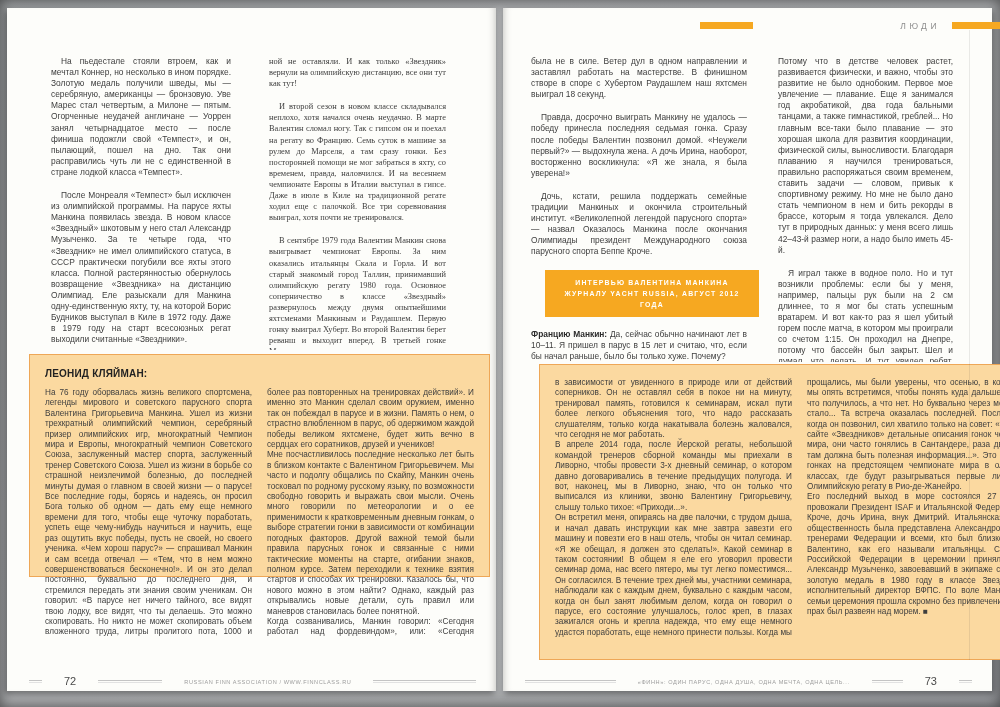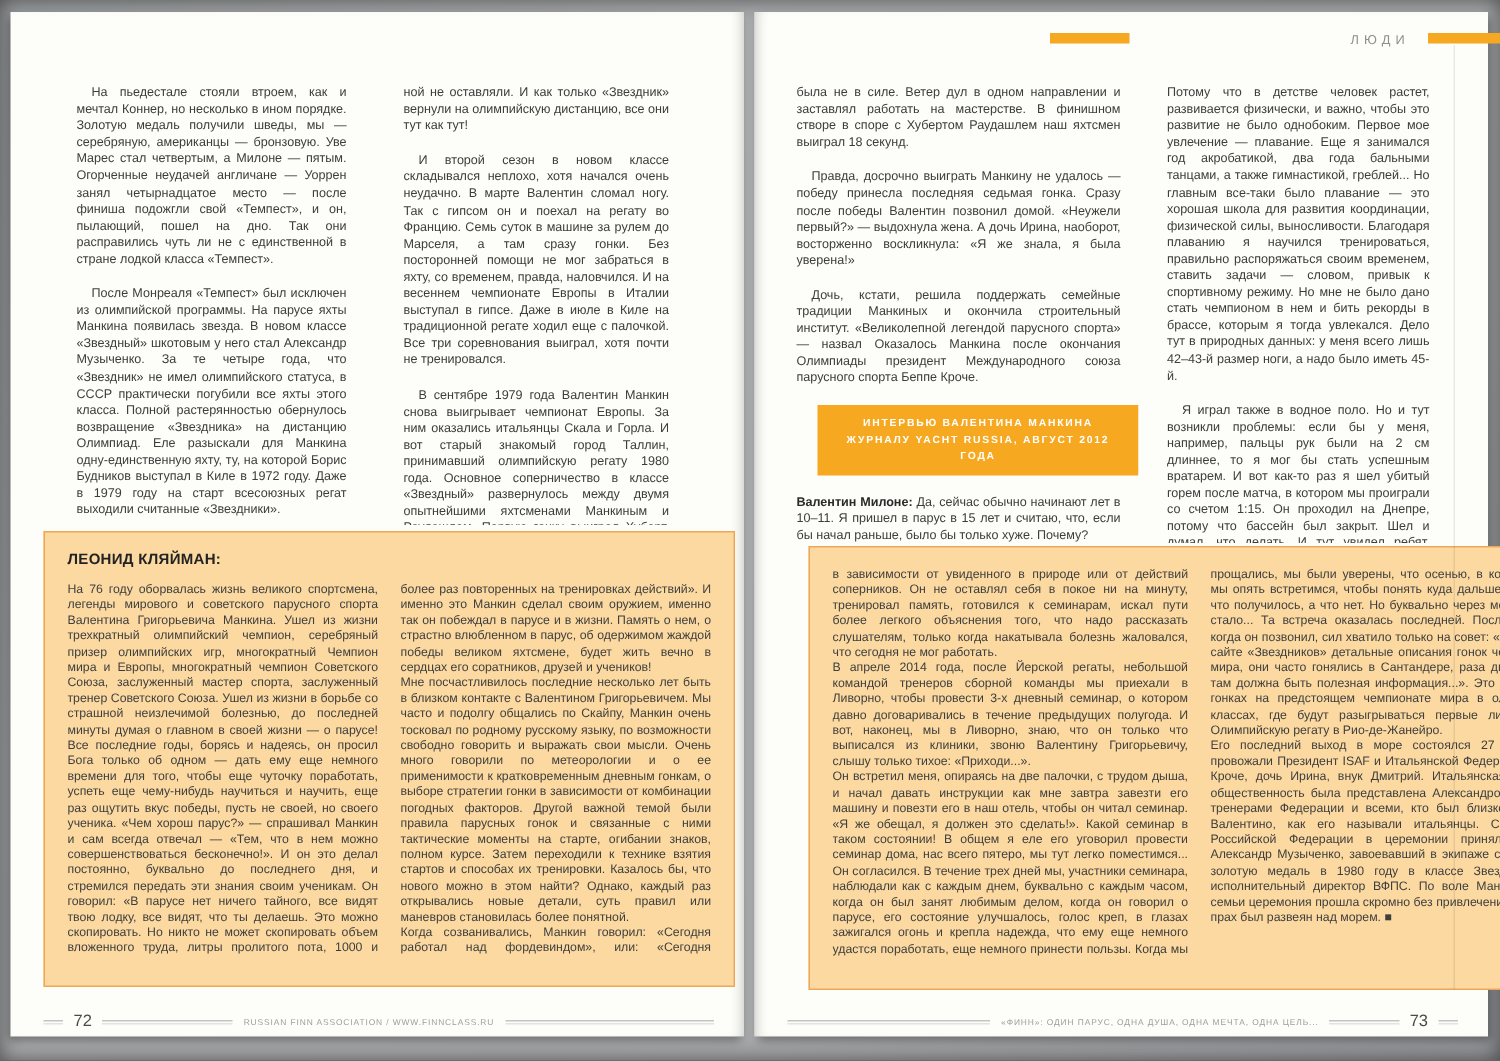--- a/index.html
+++ b/index.html
@@ -31,48 +31,48 @@
   .boxcols p{margin:0;text-align:justify;font-size:8.2px;line-height:10.4px;color:#3e3e3e;}
 
   
   .interview-label{background:#F6A821;color:#fff;font-weight:bold;text-align:center;
                    font-size:6.9px;letter-spacing:1.2px;line-height:1.6;text-transform:uppercase;
                    margin:12px 0 11px 26px;padding:7px 8px;}
   .qa-q{font-weight:bold;color:#2b2b2b;}
   .qa b{color:#2b2b2b;}
 
   
-  .footer{position:absolute;left:22px;right:20px;top:668px;display:flex;align-items:center;gap:7px;}
+  .footer{position:absolute;left:22px;right:20px;top:668px;display:flex;align-items:center;gap:22px;}
   .fline{border-top:1px solid #c4c4c4;border-bottom:1px solid #e2e2e2;height:1px;}
   .fline.short{width:13px;flex:none;}
   .fline.grow1{flex:1;}
   .fline.grow2{flex:1.6;}
   .fline.grow05{flex:.55;}
   .page-num{font-size:11px;color:#4a4a4a;line-height:1;}
   .footer-label{font-size:5.6px;letter-spacing:.6px;color:#9d9d9d;white-space:nowrap;}
 </style>
 </head>
 <body>
 
 <div class="canvas">
 
   <div class="page page-left">
     <div class="col" style="left:32px;top:36px;width:204px;height:306px;">
       <p>На пьедестале стояли втроем, как и мечтал Коннер, но несколько в ином порядке. Золотую медаль получили шведы, мы — серебряную, американцы — бронзовую. Уве Марес стал четвертым, а Милоне — пятым. Огорченные неудачей англичане — Уоррен занял четырнадцатое место — после финиша подожгли свой «Темпест», и он, пылающий, пошел на дно. Так они расправились чуть ли не с единственной в стране лодкой класса «Темпест».</p>
       <p>После Монреаля «Темпест» был исключен из олимпийской программы. На парусе яхты Манкина появилась звезда. В новом классе «Звездный» шкотовым у него стал Александр Музыченко. За те четыре года, что «Звездник» не имел олимпийского статуса, в СССР практически погубили все яхты этого класса. Полной растерянностью обернулось возвращение «Звездника» на дистанцию Олимпиад. Еле разыскали для Манкина одну-единственную яхту, ту, на которой Борис Будников выступал в Киле в 1972 году. Даже в 1979 году на старт всесоюзных регат выходили считанные «Звездники».</p>
       <p>В Киле в 1977 году на чемпионате мира Валентин Манкин стал пятым. И это был успех. Ведь в первом чемпионате на «Темпесте» он был только десятым. Тем более соперники все опытные, настоящие морские волки. В те недолгие годы, когда «Звездник» был исключен из олимпийской программы, большинство из них пытались найти счастье в других классах, но и свой основ-</p>
     </div>
-    <div class="col" style="left:250px;top:36px;width:201px;height:306px;">
+    <div class="col" style="left:250px;top:36px;width:201px;height:306px;font-family:Liberation Serif, serif;">
       <p class="noind">ной не оставляли. И как только «Звездник» вернули на олимпийскую дистанцию, все они тут как тут!</p>
       <p>И второй сезон в новом классе складывался неплохо, хотя начался очень неудачно. В марте Валентин сломал ногу. Так с гипсом он и поехал на регату во Францию. Семь суток в машине за рулем до Марселя, а там сразу гонки. Без посторонней помощи не мог забраться в яхту, со временем, правда, наловчился. И на весеннем чемпионате Европы в Италии выступал в гипсе. Даже в июле в Киле на традиционной регате ходил еще с палочкой. Все три соревнования выиграл, хотя почти не тренировался.</p>
       <p>В сентябре 1979 года Валентин Манкин снова выигрывает чемпионат Европы. За ним оказались итальянцы Скала и Горла. И вот старый знакомый город Таллин, принимавший олимпийскую регату 1980 года. Основное соперничество в классе «Звездный» развернулось между двумя опытнейшими яхтсменами Манкиным и Раудашлем. Первую гонку выиграл Хуберт. Во второй Валентин берет реванш и выходит вперед. В третьей гонке Манкин неудачно делает первую лавировку, и на финише лишь пятый. Теперь с австрийцем его разделяли какие-то 0,7 очка.</p>
       <p>Решающей стала четвертая гонка. Манкин — первый, а Раудашля дисквалифицировали, и на второе место вышел итальянец Горла. В пятой гонке, несмотря на яркое солнце, дул сильный ветер. Но трудность</p>
     </div>
 
-    <div class="tanbox" style="left:22px;top:346px;width:461px;height:304px;">
+    <div class="tanbox" style="left:22px;top:346px;width:461px;height:223px;">
       <h3 class="box-title">ЛЕОНИД КЛЯЙМАН:</h3>
       <div class="boxcols" style="height:254px;">
         <p>На 76 году оборвалась жизнь великого спортсмена, легенды мирового и советского парусного спорта Валентина Григорьевича Манкина. Ушел из жизни трехкратный олимпийский чемпион, серебряный призер олимпийских игр, многократный Чемпион мира и Европы, многократный чемпион Советского Союза, заслуженный мастер спорта, заслуженный тренер Советского Союза. Ушел из жизни в борьбе со страшной неизлечимой болезнью, до последней минуты думая о главном в своей жизни — о парусе! Все последние годы, борясь и надеясь, он просил Бога только об одном — дать ему еще немного времени для того, чтобы еще чуточку поработать, успеть еще чему-нибудь научиться и научить, еще раз ощутить вкус победы, пусть не своей, но своего ученика. «Чем хорош парус?» — спрашивал Манкин и сам всегда отвечал — «Тем, что в нем можно совершенствоваться бесконечно!». И он это делал постоянно, буквально до последнего дня, и стремился передать эти знания своим ученикам. Он говорил: «В парусе нет ничего тайного, все видят твою лодку, все видят, что ты делаешь. Это можно скопировать. Но никто не может скопировать объем вложенного труда, литры пролитого пота, 1000 и более раз повторенных на тренировках действий». И именно это Манкин сделал своим оружием, именно так он побеждал в парусе и в жизни. Память о нем, о страстно влюбленном в парус, об одержимом жаждой победы великом яхтсмене, будет жить вечно в сердцах его соратников, друзей и учеников!</p>
         <p>Мне посчастливилось последние несколько лет быть в близком контакте с Валентином Григорьевичем. Мы часто и подолгу общались по Скайпу, Манкин очень тосковал по родному русскому языку, по возможности свободно говорить и выражать свои мысли. Очень много говорили по метеорологии и о ее применимости к кратковременным дневным гонкам, о выборе стратегии гонки в зависимости от комбинации погодных факторов. Другой важной темой были правила парусных гонок и связанные с ними тактические моменты на старте, огибании знаков, полном курсе. Затем переходили к технике взятия стартов и способах их тренировки. Казалось бы, что нового можно в этом найти? Однако, каждый раз открывались новые детали, суть правил или маневров становилась более понятной.</p>
         <p>Когда созванивались, Манкин говорил: «Сегодня работал над фордевиндом», или: «Сегодня отрабатывал первую лавировку». Это означало, что в этот день он мысленно был в море, в уме прокручивал все нюансы того, что должно происходить в гонке, оттачивал маневры, технику, принимал решения</p>
       </div>
     </div>
 
     <div class="footer">
       <span class="fline short"></span>
@@ -82,21 +82,21 @@
       <span class="fline grow2"></span>
     </div>
   </div>
 
   <div class="page page-right">
     <div class="col" style="left:16px;top:36px;width:240px;height:318px;">
       <p class="noind">была не в силе. Ветер дул в одном направлении и заставлял работать на мастерстве. В финишном створе в споре с Хубертом Раудашлем наш яхтсмен выиграл 18 секунд.</p>
       <p>Правда, досрочно выиграть Манкину не удалось — победу принесла последняя седьмая гонка. Сразу после победы Валентин позвонил домой. «Неужели первый?» — выдохнула жена. А дочь Ирина, наоборот, восторженно воскликнула: «Я же знала, я была уверена!»</p>
       <p>Дочь, кстати, решила поддержать семейные традиции Манкиных и окончила строительный институт. «Великолепной легендой парусного спорта» — назвал Оказалось Манкина после окончания Олимпиады президент Международного союза парусного спорта Беппе Кроче.</p>
       <div class="interview-label">ИНТЕРВЬЮ ВАЛЕНТИНА МАНКИНА ЖУРНАЛУ YACHT RUSSIA, АВГУСТ 2012 ГОДА</div>
-      <p class="qa noind"><b>Валентин Милоне:</b> <span>Да, сейчас обычно начинают лет в 10–11. Я пришел в парус в 15 лет и считаю, что, если бы начал раньше, было бы только хуже. Почему?</span></p>
+      <p class="qa noind"><b>Францию Манкин:</b> <span>Да, сейчас обычно начинают лет в 10–11. Я пришел в парус в 15 лет и считаю, что, если бы начал раньше, было бы только хуже. Почему?</span></p>
     </div>
     <div class="col" style="left:263px;top:36px;width:199px;height:318px;">
       <p class="noind">Потому что в детстве человек растет, развивается физически, и важно, чтобы это развитие не было однобоким. Первое мое увлечение — плавание. Еще я занимался год акробатикой, два года бальными танцами, а также гимнастикой, греблей... Но главным все-таки было плавание — это хорошая школа для развития координации, физической силы, выносливости. Благодаря плаванию я научился тренироваться, правильно распоряжаться своим временем, ставить задачи — словом, привык к спортивному режиму. Но мне не было дано стать чемпионом в нем и бить рекорды в брассе, которым я тогда увлекался. Дело тут в природных данных: у меня всего лишь 42–43-й размер ноги, а надо было иметь 45-й.</p>
       <p>Я играл также в водное поло. Но и тут возникли проблемы: если бы у меня, например, пальцы рук были на 2 см длиннее, то я мог бы стать успешным вратарем. И вот как-то раз я шел убитый горем после матча, в котором мы проиграли со счетом 1:15. Он проходил на Днепре, потому что бассейн был закрыт. Шел и думал, что делать. И тут увидел ребят, которые чинили лодку. Я решил, что это гребцы, и спросил, можно ли поработать с ними. Они разрешили и дали паяльную лампу, при помощи которой снимают старую краску с корпуса лодки, а потом сказали: «Мы парусники».</p>
       <p>Но я все равно остался с ними. Оказалось, что это была секция ДСО «Медик», которая имела свою водную станцию. Я начинал матросом на «Эмке», в Киеве на тот</p>
     </div>
 
     <div class="tanbox" style="left:36px;top:356px;width:521px;height:296px;">
       <div class="boxcols" style="height:268px;">
         <p>в зависимости от увиденного в природе или от действий соперников. Он не оставлял себя в покое ни на минуту, тренировал память, готовился к семинарам, искал пути более легкого объяснения того, что надо рассказать слушателям, только когда накатывала болезнь жаловался, что сегодня не мог работать.</p>

